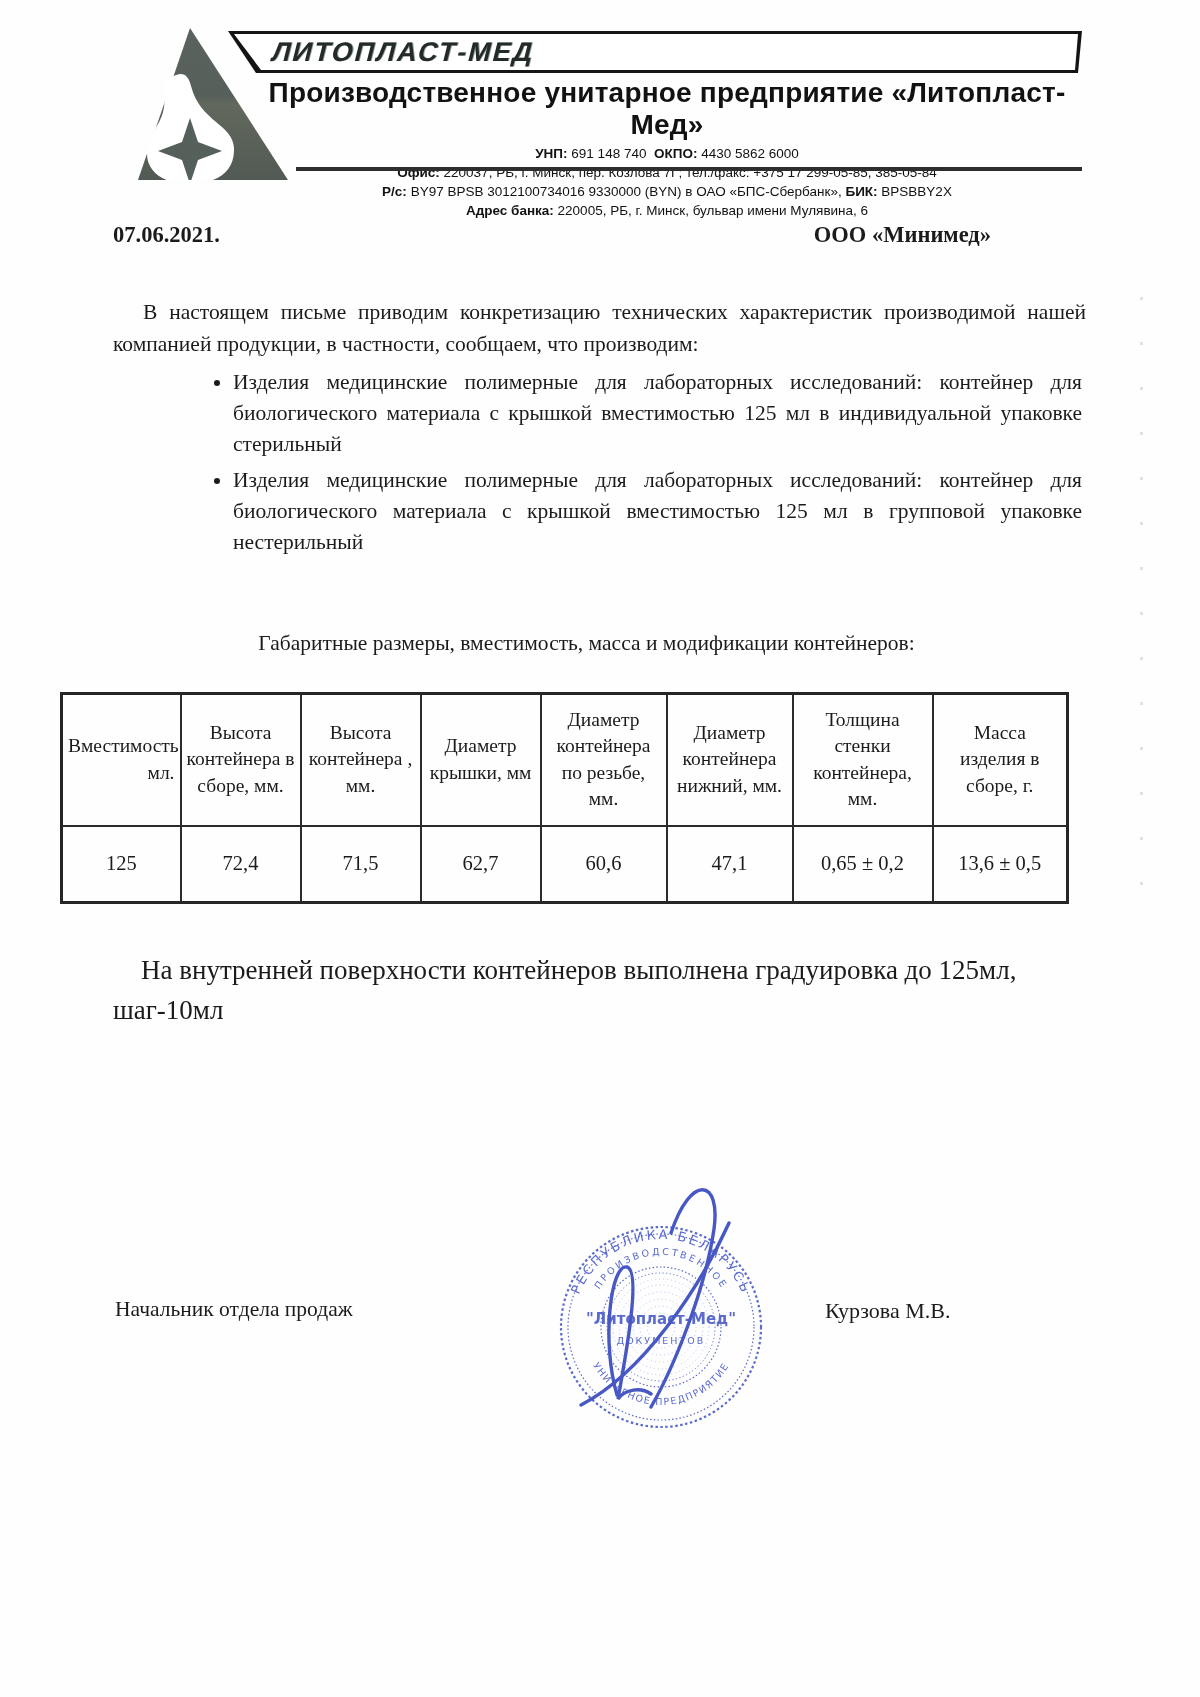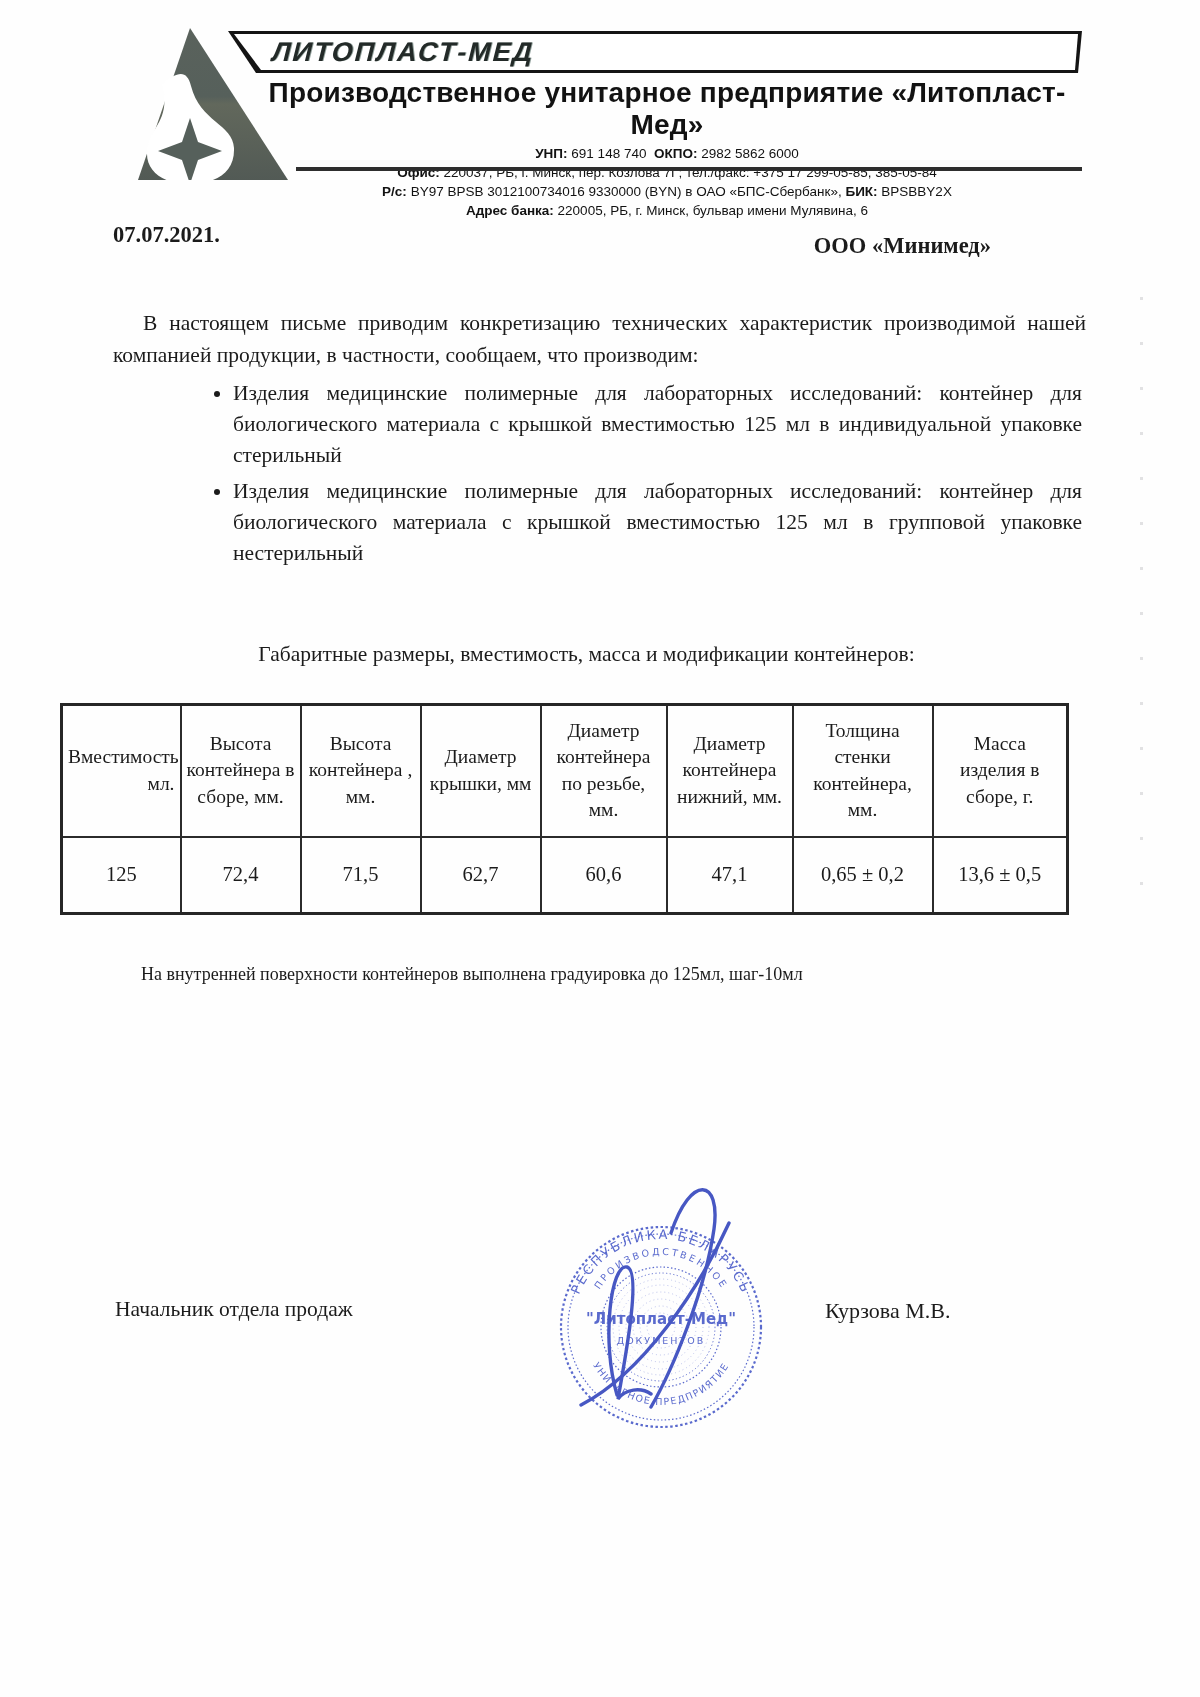--- a/index.html
+++ b/index.html
@@ -29,36 +29,36 @@
     font-family:"Liberation Sans", sans-serif; color:#121212; }
   .company-name { font-size:28px; font-weight:bold; letter-spacing:.2px; margin-bottom:3px; }
   .info-line { font-size:13.5px; line-height:1.42; }
   .info-line b { font-weight:bold; }
   .header-rule { position:absolute; left:296px; top:167px; width:786px; height:0;
     border-top:4px solid #2e2e2e; }
 
   
   .body { position:absolute; left:113px; top:222px; width:973px; }
   .date-row { display:flex; font-weight:bold; font-size:22.5px; }
-  .recipient { margin-left:auto; margin-right:95px; white-space:nowrap;margin-top:11px; }
+  .recipient { margin-left:auto; margin-right:95px; white-space:nowrap; }
   .salutation { text-align:center; font-size:21.5px; margin-top:52px; }
   .intro { margin:48px 0 0; font-size:21.5px; line-height:1.5; text-align:justify; text-indent:30px; }
   ul.bullets { margin:6px 0 0; padding-left:120px; font-size:21.5px; line-height:1.45; }
   ul.bullets li { text-align:justify; padding-right:4px; margin-bottom:5px; }
   .caption { margin:72px 0 0 -26px; font-size:21.5px;text-align:center; }
 
   table.specs { margin:36px 0 0 -53px; border-collapse:collapse; table-layout:fixed;
     width:1006px; border:3px solid #262626; }
   table.specs th, table.specs td { border:2px solid #2b2b2b; font-weight:normal;
     text-align:center; vertical-align:middle; padding:6px 5px; }
   table.specs thead th { height:118px; font-size:19.5px; line-height:1.35; }
   table.specs thead th:first-child { text-align:right; }
   table.specs tbody td { height:62px; font-size:20.5px; }
 
-  .note { margin:46px 0 14px; width:912px; font-size:18px; line-height:1.5; text-indent:28px; }
+  .note { margin:46px 0 14px; width:912px; font-size:27px; line-height:1.5; text-indent:28px; }
 
   
   .sig { position:absolute; left:0; top:1075px; width:100%; height:320px; }
   .sig-title { position:absolute; left:2px; top:0; font-size:21.5px; white-space:nowrap; }
   .sig-name  { position:absolute; left:712px; top:1px; font-size:22px; white-space:nowrap; }
   .stamp { position:absolute; left:408px; top:-160px; opacity:.88; }
 
   .artifacts { position:absolute; left:1140px; top:255px; width:3px; height:640px; opacity:.5;
     background:repeating-linear-gradient(180deg, rgba(0,0,0,0) 0 42px, rgba(90,90,100,.35) 42px 45px); }
 </style>
@@ -90,21 +90,21 @@
       <span class="brand">ЛИТОПЛАСТ-МЕД</span>
     </div>
   </div>
 
   <div class="company-block">
     <div class="company-name">Производственное унитарное предприятие «Литопласт-Мед»</div>
     <div class="info-line">
       <b>УНП:</b>
       <span>691 148 740</span>&nbsp;
       <b>ОКПО:</b>
-      <span>2982 5862 6000</span>
+      <span>4430 5862 6000</span>
     </div>
     <div class="info-line">
       <b>Офис:</b>
       <span>220037, РБ, г. Минск, пер. Козлова 7Г; тел./факс: +375 17 299-05-85, 385-05-84</span>
     </div>
     <div class="info-line">
       <b>Р/с:</b>
       <span>BY97 BPSB 3012100734016 9330000 (BYN) в ОАО «БПС-Сбербанк»,</span>
       <b>БИК:</b>
       <span>BPSBBY2X</span>
@@ -114,21 +114,21 @@
       <span>220005, РБ, г. Минск, бульвар имени Мулявина, 6</span>
     </div>
   </div>
 
   <div class="header-rule"></div>
   <div class="artifacts"></div>
 
   <div class="body">
 
     <div class="date-row">
-      <span>07.07.2021.</span>
+      <span>07.06.2021.</span>
       <span class="recipient">ООО «Минимед»</span>
     </div>
 
 
     <p class="intro">В настоящем письме приводим конкретизацию технических характеристик производимой нашей компанией продукции, в частности, сообщаем, что производим:</p>
 
     <ul class="bullets">
       <li>Изделия медицинские полимерные для лабораторных исследований: контейнер для биологического материала с крышкой вместимостью 125 мл в индивидуальной упаковке стерильный</li>
       <li>Изделия медицинские полимерные для лабораторных исследований: контейнер для биологического материала с крышкой вместимостью 125 мл в групповой упаковке нестерильный</li>
     </ul>

